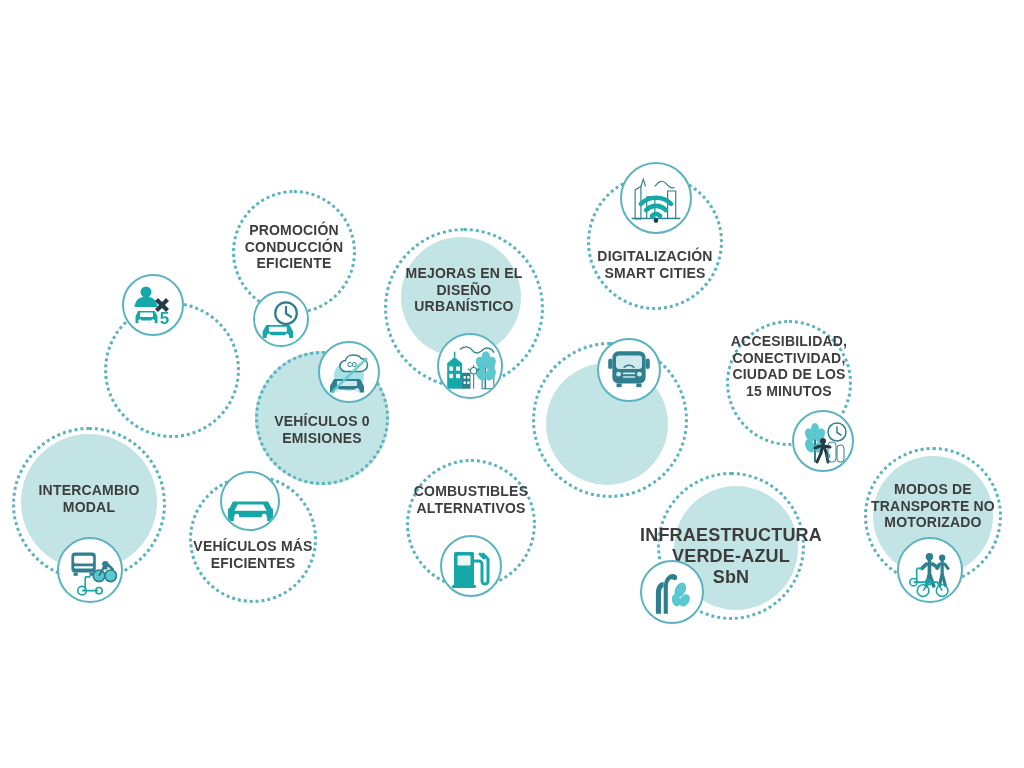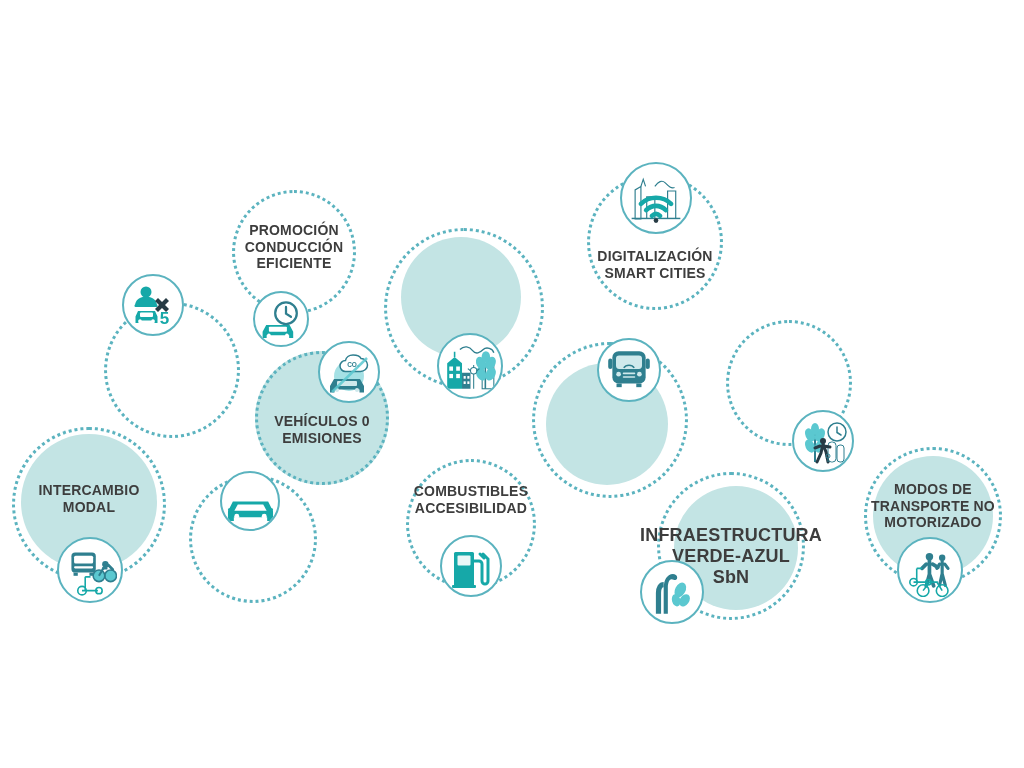--- a/index.html
+++ b/index.html
@@ -119,34 +119,39 @@
         <path d="M20 64h52l8 14v13h-9v-6H21v6h-9V78z" fill="#2f7f8f"></path>
         <rect x="26" y="68" width="40" height="10" rx="2" fill="#cfe9ec"></rect>
         <circle cx="26" cy="86" r="4" fill="#cfe9ec"></circle>
         <circle cx="66" cy="86" r="4" fill="#cfe9ec"></circle>
         <path d="M16 90L86 22" stroke="#5bc8d0" stroke-width="5" opacity=".85"></path>
       </svg>
     </div>
     <div class="node" style="left: 189px; top: 475px; height: 128px; width: 128px;">
       <div class="ring" style="border-color: rgb(91, 179, 191);"></div>
     </div>
+    <div class="label" style="left: 143px; top: 538px; width: 220px; font-size: 14px; color: rgb(61, 61, 61);">VEHÍCULOS MÁS
+EFICIENTES</div>
     <div class="iconwrap solidbg" style="left: 220px; top: 471px; height: 60px; width: 60px; border-color: rgb(91, 179, 191);">
       <svg width="49" height="49" viewBox="0 0 100 100">
         <path d="M14 50h72l10 20v20h-12v-8H16v8H4V70z" fill="#16a8a8"></path>
         <path d="M24 56h52l7 13H17z" fill="#fff"></path>
         <circle cx="22" cy="80" r="5" fill="#fff"></circle>
         <circle cx="78" cy="80" r="5" fill="#fff"></circle>
         <rect x="4" y="64" width="8" height="6" rx="3" fill="#16a8a8"></rect>
         <rect x="88" y="64" width="8" height="6" rx="3" fill="#16a8a8"></rect>
       </svg>
     </div>
     <div class="node" style="left: 384px; top: 228px; height: 160px; width: 160px;">
       <div class="fill" style="left: 17px; top: 9px; height: 120px; width: 120px; background: rgb(195, 228, 228);"></div>
       <div class="ring" style="border-color: rgb(91, 179, 191);"></div>
     </div>
+    <div class="label" style="left: 354px; top: 265px; width: 220px; font-size: 14px; color: rgb(61, 61, 61);">MEJORAS EN EL
+DISEÑO
+URBANÍSTICO</div>
     <div class="iconwrap solidbg" style="left: 437px; top: 333px; height: 66px; width: 66px; border-color: rgb(91, 179, 191);">
       <svg width="53" height="53" viewBox="0 0 100 100">
         <path d="M6 92V44l14-12 14 12v48z" fill="#16a8a8"></path>
         <rect x="10" y="50" width="7" height="8" fill="#fff"></rect>
         <rect x="23" y="50" width="7" height="8" fill="#fff"></rect>
         <rect x="10" y="64" width="7" height="8" fill="#fff"></rect>
         <rect x="23" y="64" width="7" height="8" fill="#fff"></rect>
         <path d="M34 92V62h16v30z" fill="#2f7f8f"></path>
         <rect x="37" y="68" width="4" height="5" fill="#fff"></rect>
         <rect x="44" y="68" width="4" height="5" fill="#fff"></rect>
@@ -162,21 +167,21 @@
         <ellipse cx="88" cy="64" rx="9" ry="13" transform="rotate(25 88 64)" fill="#5bc8d0"></ellipse>
         <ellipse cx="79" cy="32" rx="8" ry="11" fill="#5bc8d0"></ellipse>
         <circle cx="56" cy="58" r="6" fill="none" stroke="#2f7f8f" stroke-width="2"></circle>
         <path d="M56 64v28M50 58l-5-4M62 58l5-4M56 52v-5" stroke="#2f7f8f" stroke-width="2"></path>
       </svg>
     </div>
     <div class="node" style="left: 406px; top: 459px; height: 130px; width: 130px;">
       <div class="ring" style="border-color: rgb(91, 179, 191);"></div>
     </div>
     <div class="label" style="left: 361px; top: 483px; width: 220px; font-size: 14px; color: rgb(61, 61, 61);">COMBUSTIBLES
-ACCESIBILIDAD</div>
+ALTERNATIVOS</div>
     <div class="iconwrap solidbg" style="left: 440px; top: 535px; height: 62px; width: 62px; border-color: rgb(91, 179, 191);">
       <svg width="50" height="50" viewBox="0 0 100 100">
         <rect x="16" y="22" width="40" height="70" rx="3" fill="#16a8a8"></rect>
         <rect x="23" y="29" width="26" height="20" rx="2" fill="#eaf7f7"></rect>
         <path d="M56 40h10a6 6 0 016 6v34a6 6 0 0012 0V36l-10-10" stroke="#16a8a8" stroke-width="6" fill="none" stroke-linecap="round"></path>
         <path d="M68 26l8 8" stroke="#16a8a8" stroke-width="6" stroke-linecap="round"></path>
         <rect x="12" y="88" width="48" height="6" rx="2" fill="#16a8a8"></rect>
       </svg>
     </div>
     <div class="node" style="left: 587px; top: 174px; height: 136px; width: 136px;">
@@ -213,20 +218,24 @@
         <rect x="38" y="62" width="24" height="3" rx="1.5" fill="#cfe9ec"></rect>
         <rect x="10" y="28" width="8" height="20" rx="4" fill="#2f7f8f"></rect>
         <rect x="82" y="28" width="8" height="20" rx="4" fill="#2f7f8f"></rect>
         <rect x="26" y="76" width="10" height="7" fill="#2f7f8f"></rect>
         <rect x="64" y="76" width="10" height="7" fill="#2f7f8f"></rect>
       </svg>
     </div>
     <div class="node" style="left: 726px; top: 320px; height: 126px; width: 126px;">
       <div class="ring" style="border-color: rgb(91, 179, 191);"></div>
     </div>
+    <div class="label" style="left: 679px; top: 333px; width: 220px; font-size: 14px; color: rgb(61, 61, 61);">ACCESIBILIDAD,
+CONECTIVIDAD,
+CIUDAD DE LOS
+15 MINUTOS</div>
     <div class="iconwrap solidbg" style="left: 792px; top: 410px; height: 62px; width: 62px; border-color: rgb(91, 179, 191);">
       <svg width="50" height="50" viewBox="0 0 100 100">
         <rect x="60" y="52" width="16" height="40" rx="7" fill="none" stroke="#2f7f8f" stroke-width="2"></rect>
         <rect x="78" y="58" width="14" height="34" rx="6" fill="none" stroke="#2f7f8f" stroke-width="2"></rect>
         <path d="M34 92V36" stroke="#2f7f8f" stroke-width="4"></path>
         <ellipse cx="24" cy="38" rx="9" ry="14" transform="rotate(-25 24 38)" fill="#5bc8d0"></ellipse>
         <ellipse cx="44" cy="38" rx="9" ry="14" transform="rotate(25 44 38)" fill="#5bc8d0"></ellipse>
         <ellipse cx="24" cy="60" rx="9" ry="14" transform="rotate(-25 24 60)" fill="#5bc8d0"></ellipse>
         <ellipse cx="44" cy="60" rx="9" ry="14" transform="rotate(25 44 60)" fill="#5bc8d0"></ellipse>
         <ellipse cx="34" cy="26" rx="8" ry="12" fill="#5bc8d0"></ellipse>

